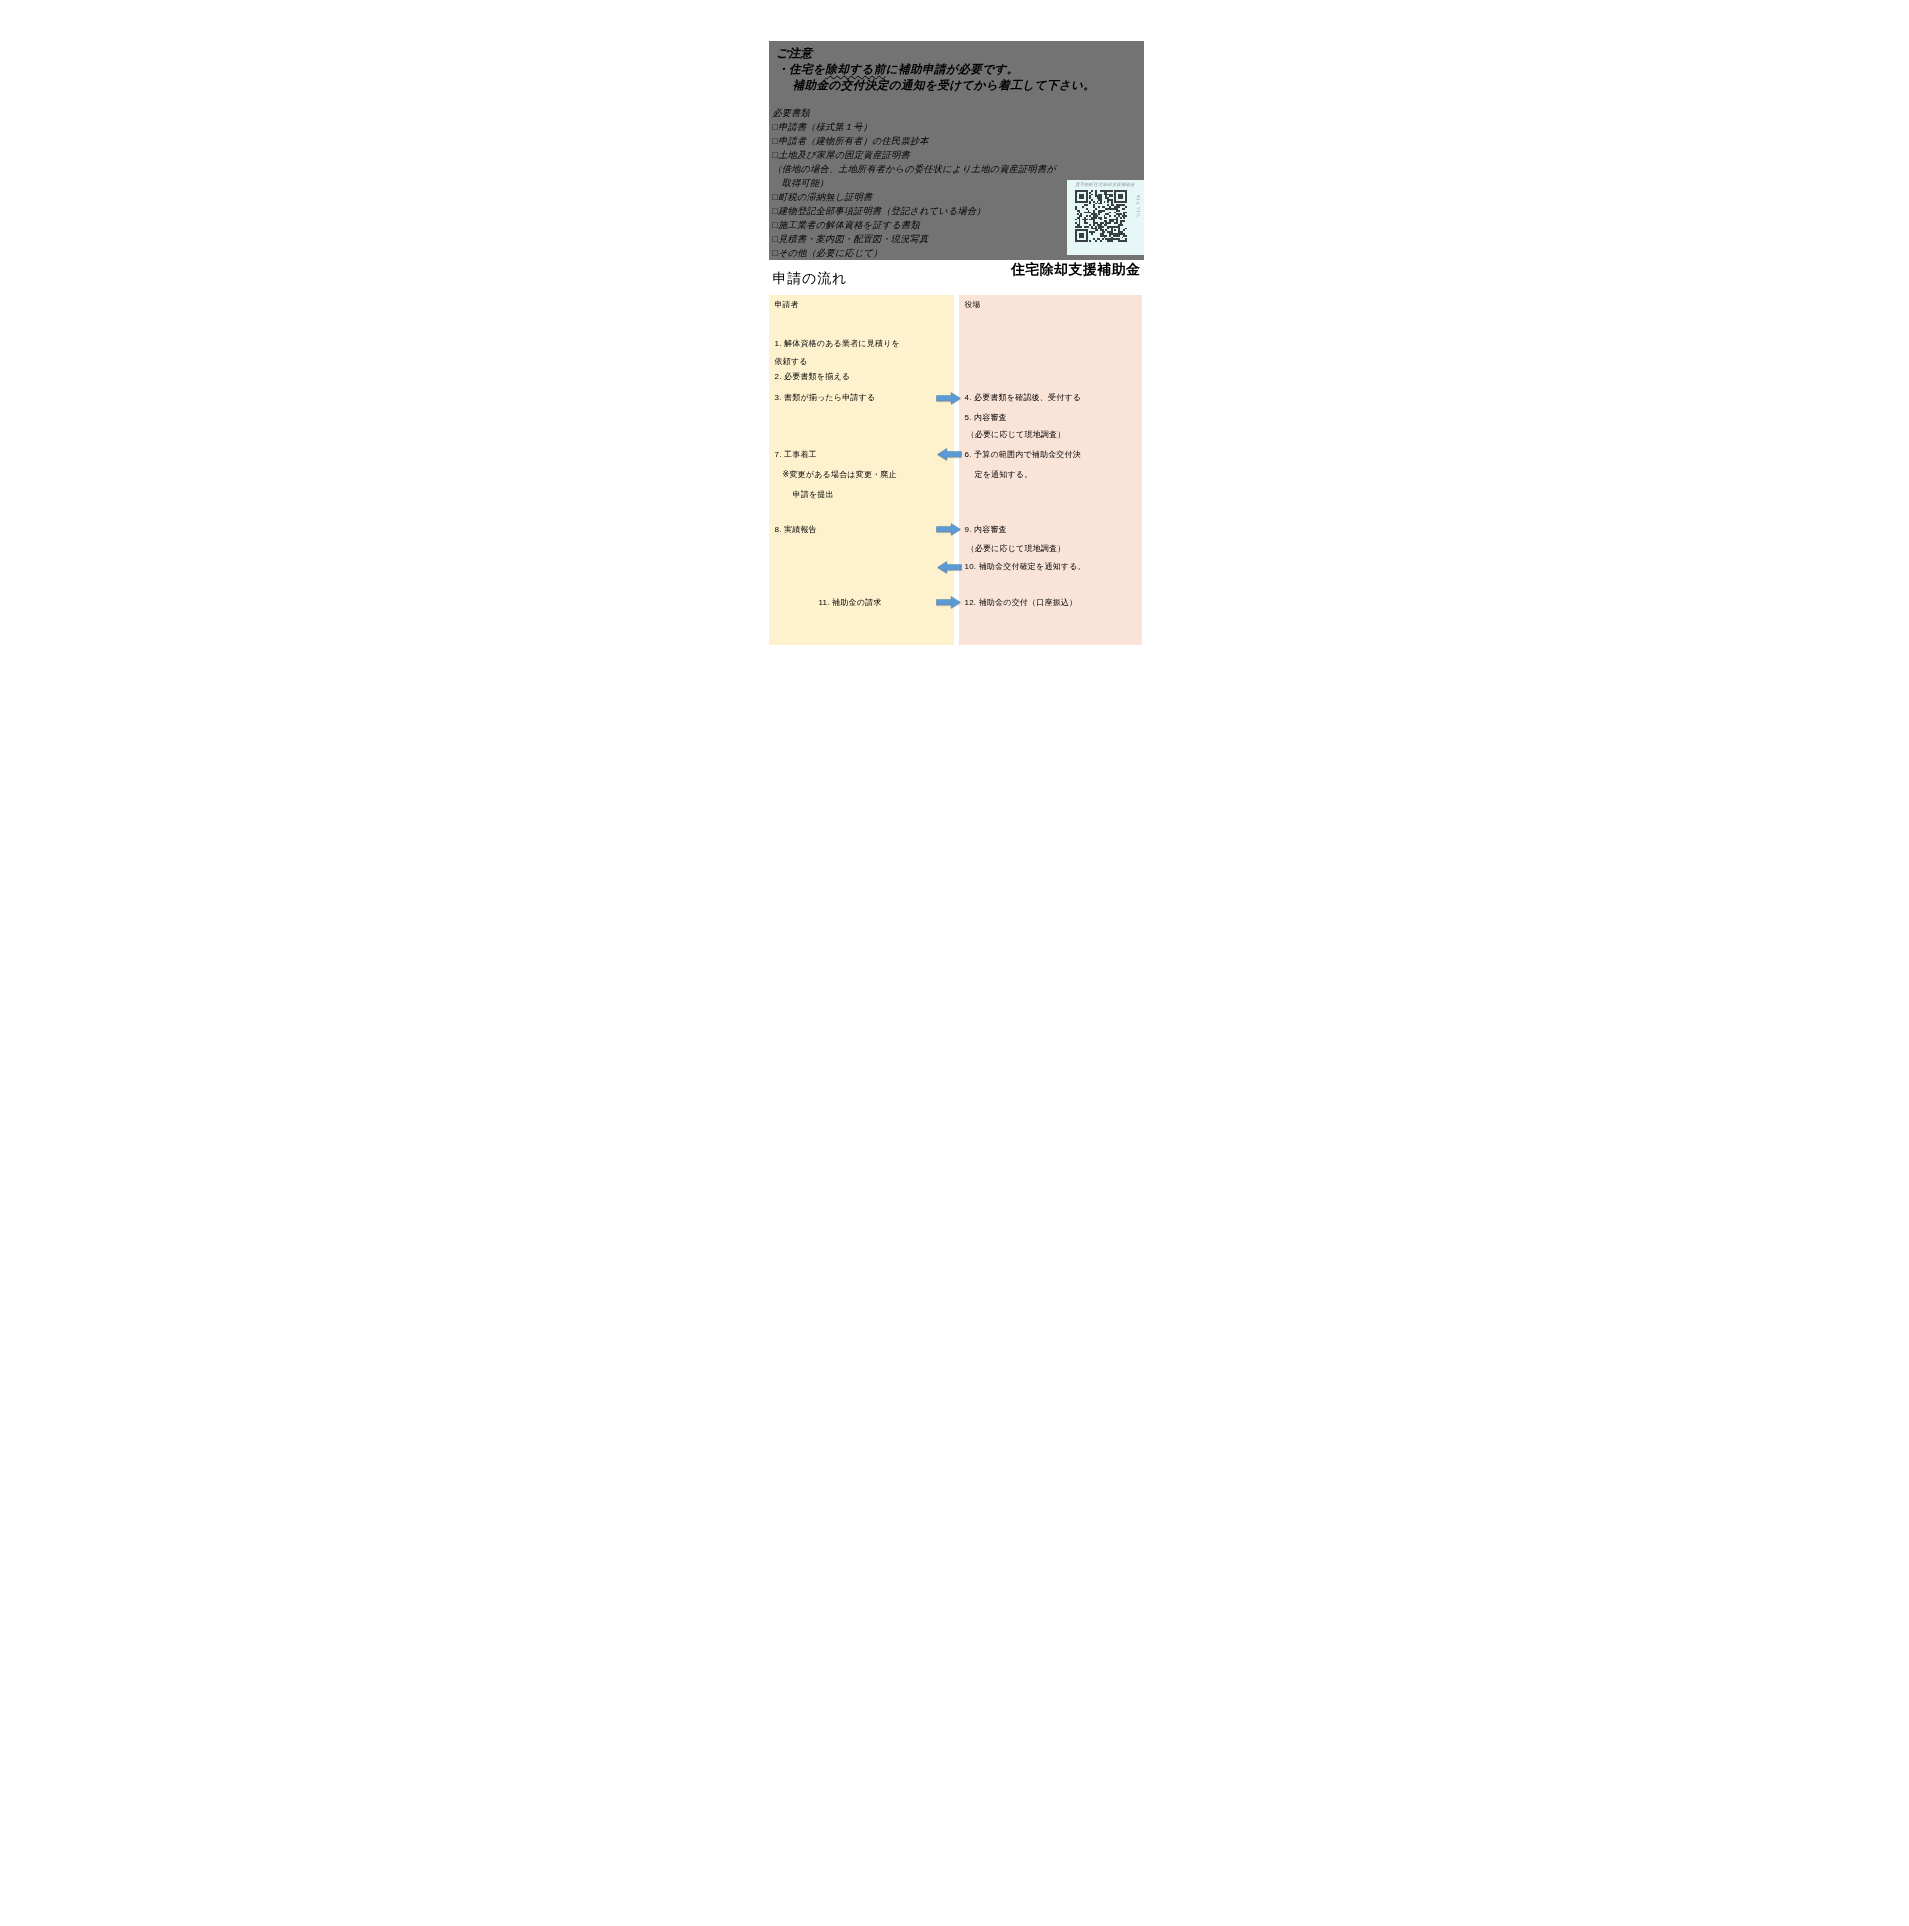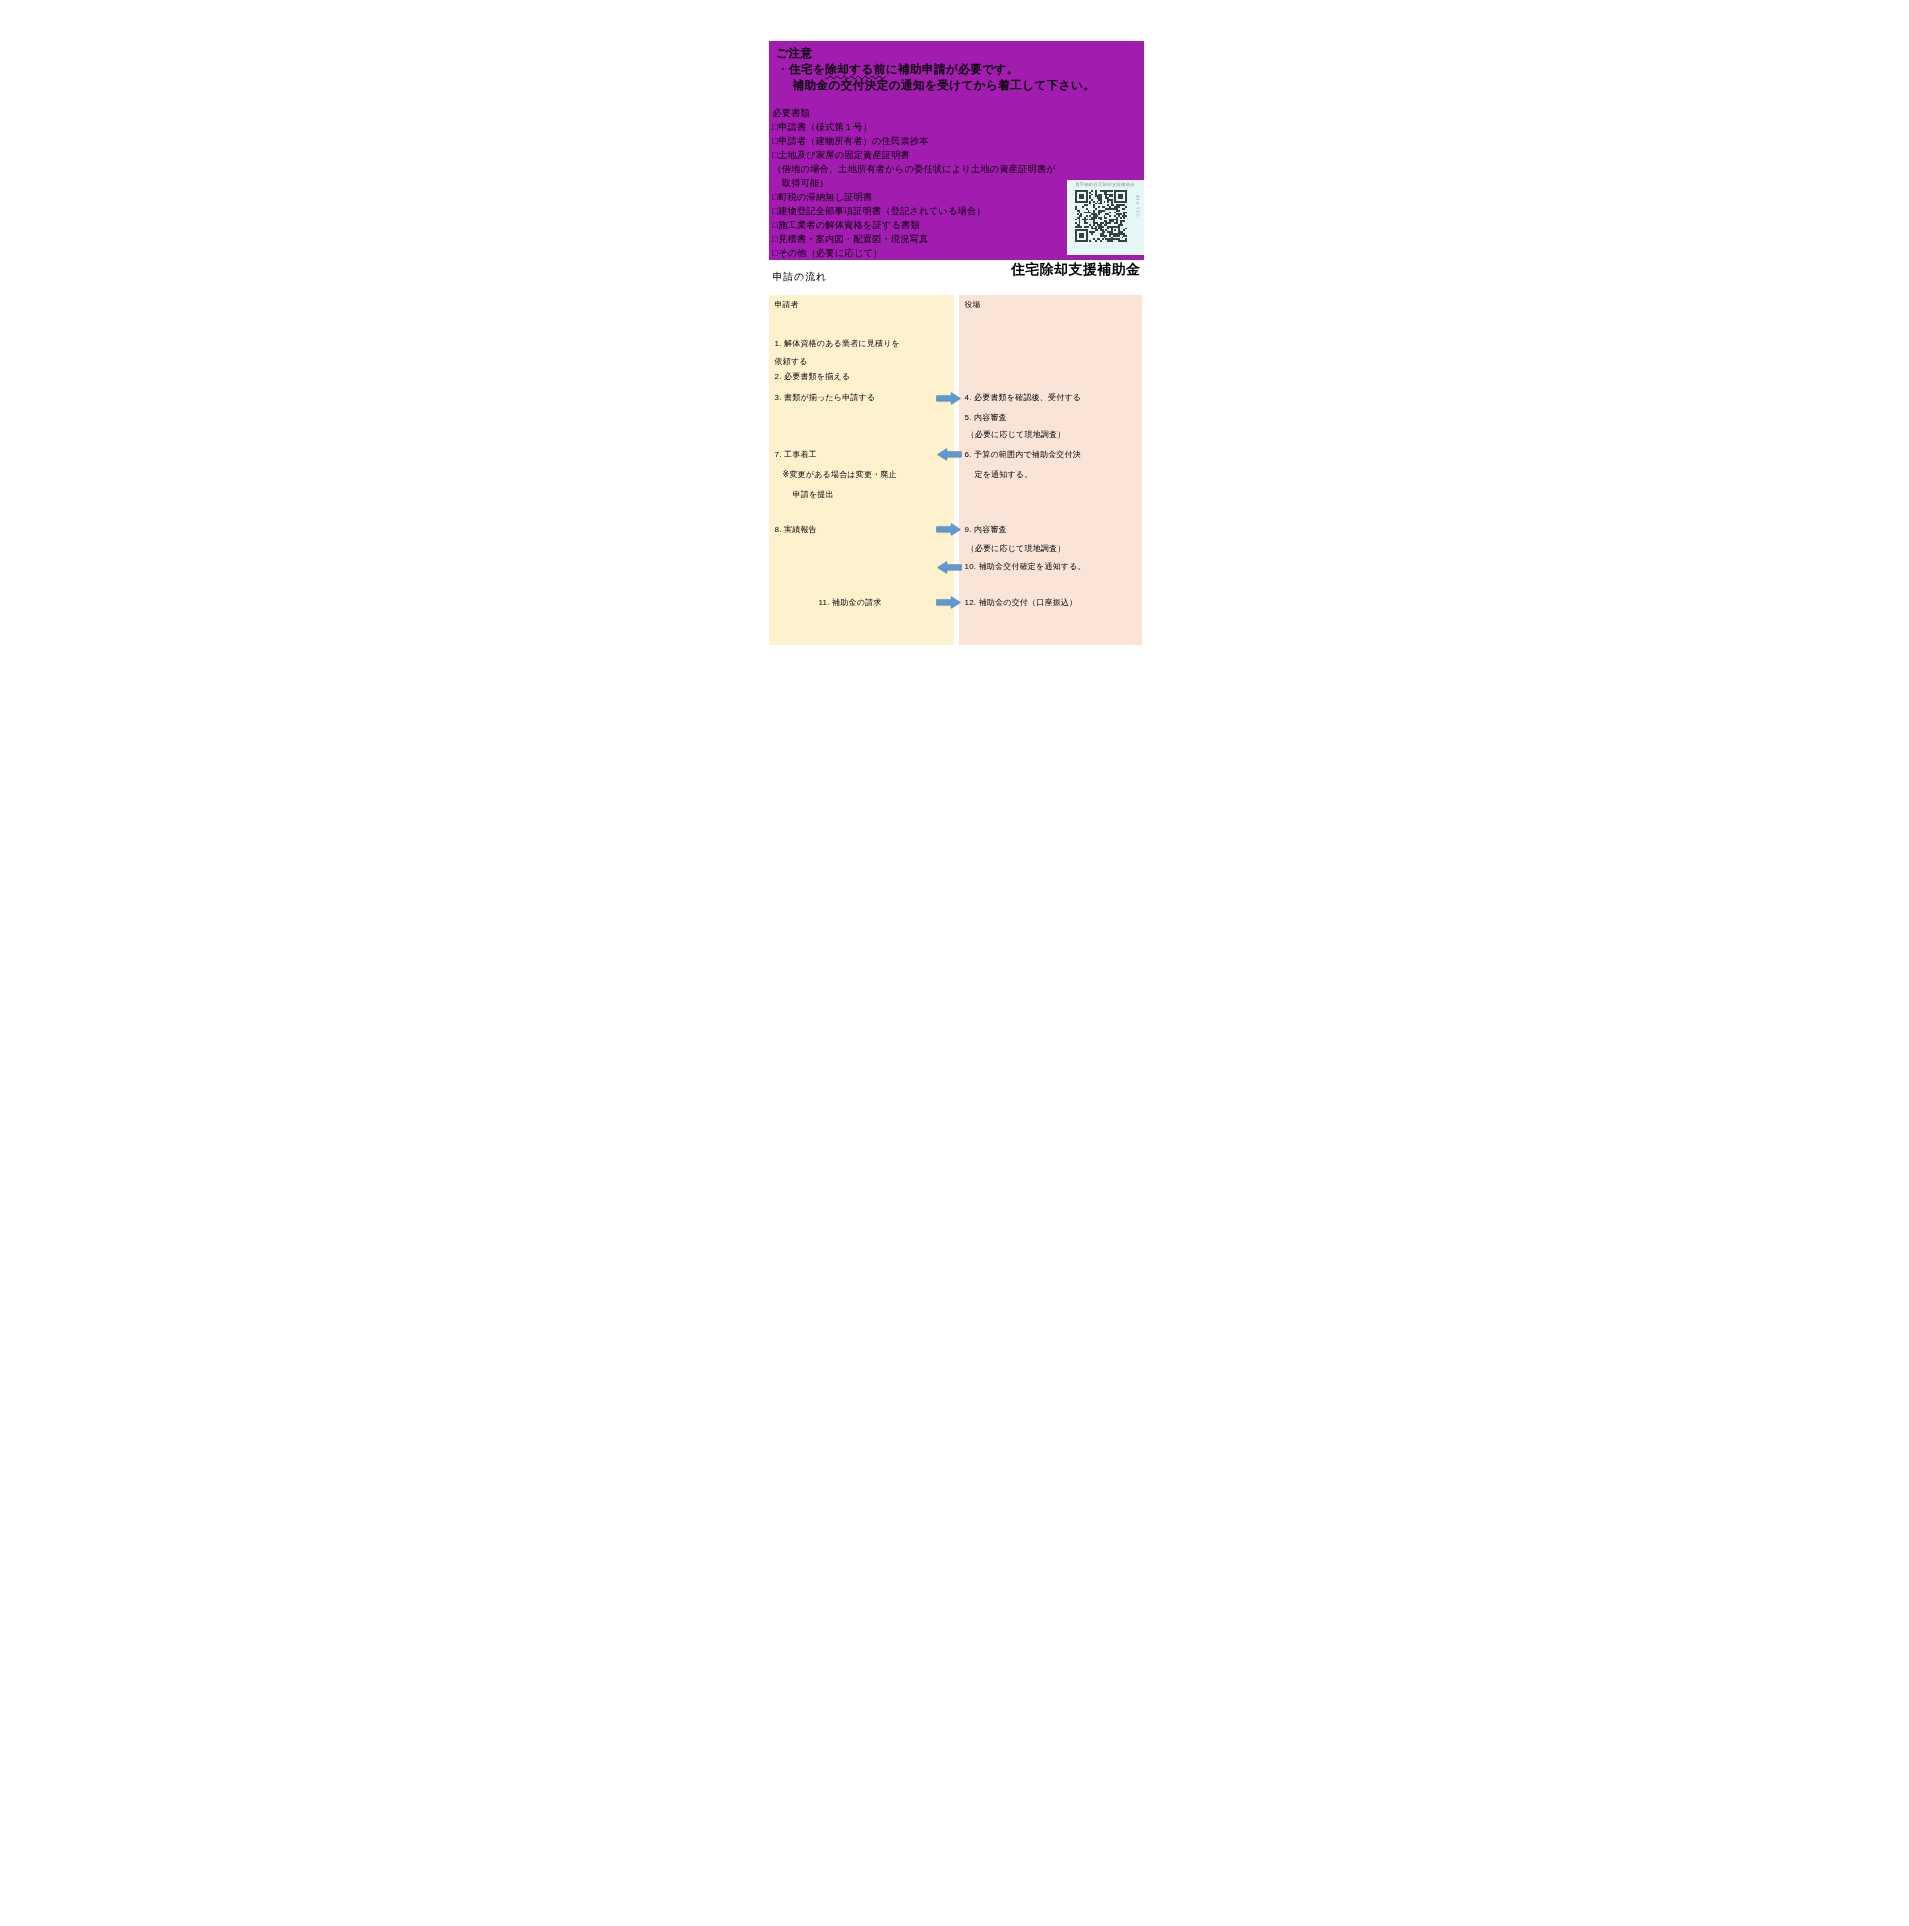--- a/index.html
+++ b/index.html
@@ -16,21 +16,21 @@
   .docs div{height:14px;line-height:14px;white-space:nowrap;}
 
   
   .qr-panel{position:absolute;left:298px;top:139px;width:77px;height:75px;background:#e6f7f8;}
   .qr-caption{position:absolute;left:0;top:1.9px;width:100%;text-align:center;font-size:4.4px;color:#8c9496;letter-spacing:0.2px;white-space:nowrap;}
   .qr-code{position:absolute;left:8px;top:10.4px;width:52px;height:52px;}
   .qr-side{position:absolute;right:3.1px;top:12.3px;writing-mode:vertical-rl;font-size:4.2px;color:#8c9496;letter-spacing:0.8px;}
 
   
   .subsidy-caption{position:absolute;right:53px;top:261px;font-size:14px;font-weight:bold;letter-spacing:0.4px;white-space:nowrap;}
-  .flow-heading{position:absolute;left:57px;top:270px;font-size:10px;letter-spacing:0.8px;white-space:nowrap;}
+  .flow-heading{position:absolute;left:57px;top:270px;font-size:14px;letter-spacing:0.8px;white-space:nowrap;}
 
   
   .col-left{position:absolute;left:53px;top:295px;width:185px;height:350px;background:#fdf1ce;}
   .col-right{position:absolute;left:243px;top:295px;width:183px;height:350px;background:#fae4d8;}
   .col-header{position:absolute;font-size:7.7px;letter-spacing:0.4px;white-space:nowrap;}
   .step{position:absolute;font-size:8px;line-height:10px;letter-spacing:0.2px;white-space:nowrap;}
 
   
   .ls0{left:59px;top:339px;} .ls1{left:59px;top:357px;}
   .ls2{left:59px;top:372px;} .ls3{left:59px;top:393px;}
@@ -49,21 +49,21 @@
   .ar-a{left:220px;top:392px;} .ar-b{left:221px;top:448px;}
   .ar-c{left:220px;top:523px;} .ar-d{left:221px;top:561px;}
   .ar-e{left:220px;top:596px;}
   .arrow svg{display:block;width:100%;height:100%;}
 </style>
 </head>
 <body>
 
 <div id="page">
 
-  <div class="notice-box" style="background: #a21caf;">
+  <div class="notice-box" style="background: #737373; font-style: italic;">
     <div class="notice-title">ご注意</div>
     <div class="warn1"><span>・住宅を</span><span class="wavy">除却する前</span><span>に補助申請が必要です。</span></div>
     <div class="warn2">補助金の交付決定の通知を受けてから着工して下さい。</div>
 
     <div class="docs">
       <div>必要書類</div>
       <div>□申請書（様式第１号）</div>
       <div>□申請者（建物所有者）の住民票抄本</div>
       <div>□土地及び家屋の固定資産証明書</div>
       <div>（借地の場合、土地所有者からの委任状により土地の資産証明書が</div>

